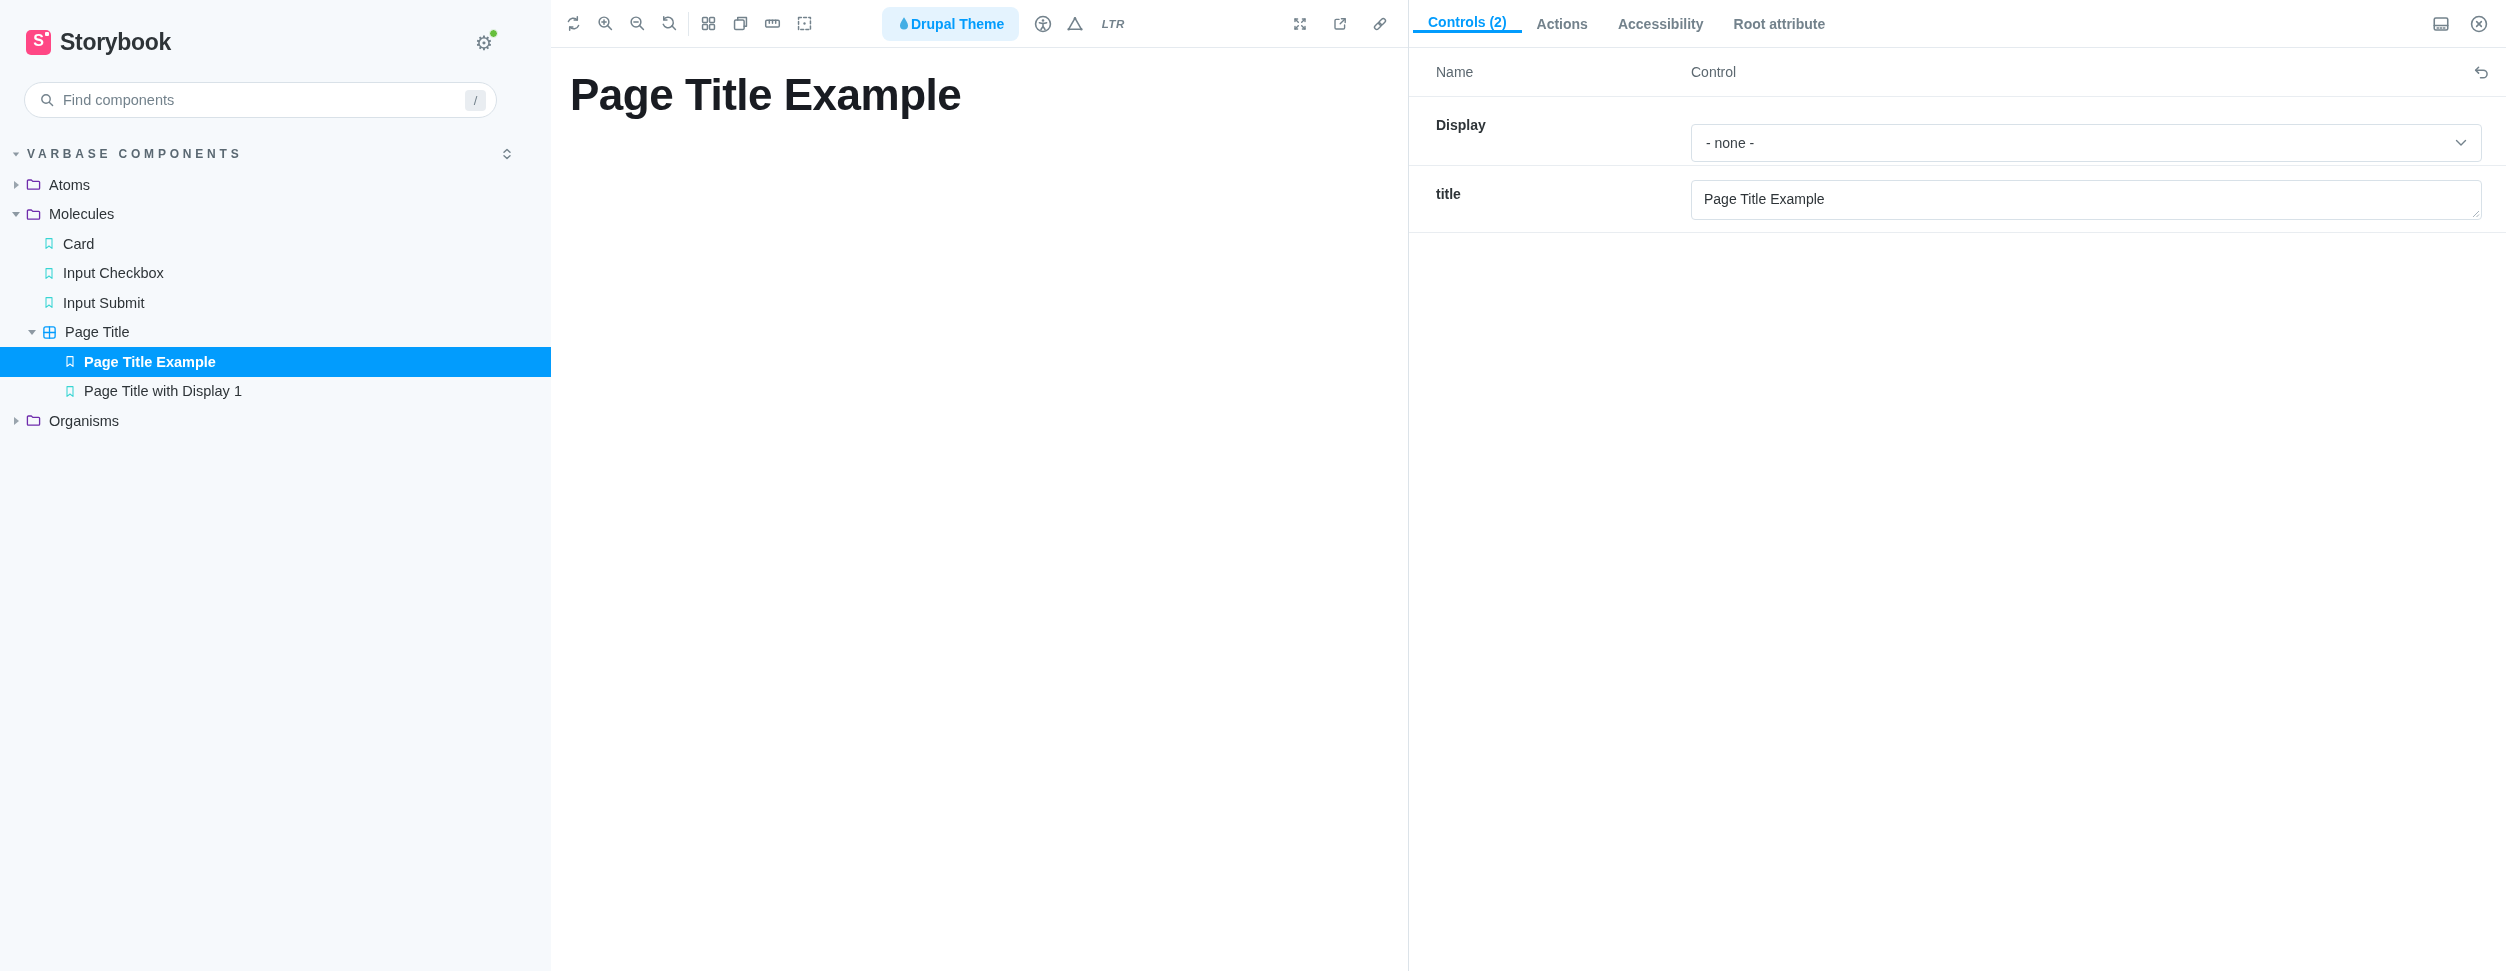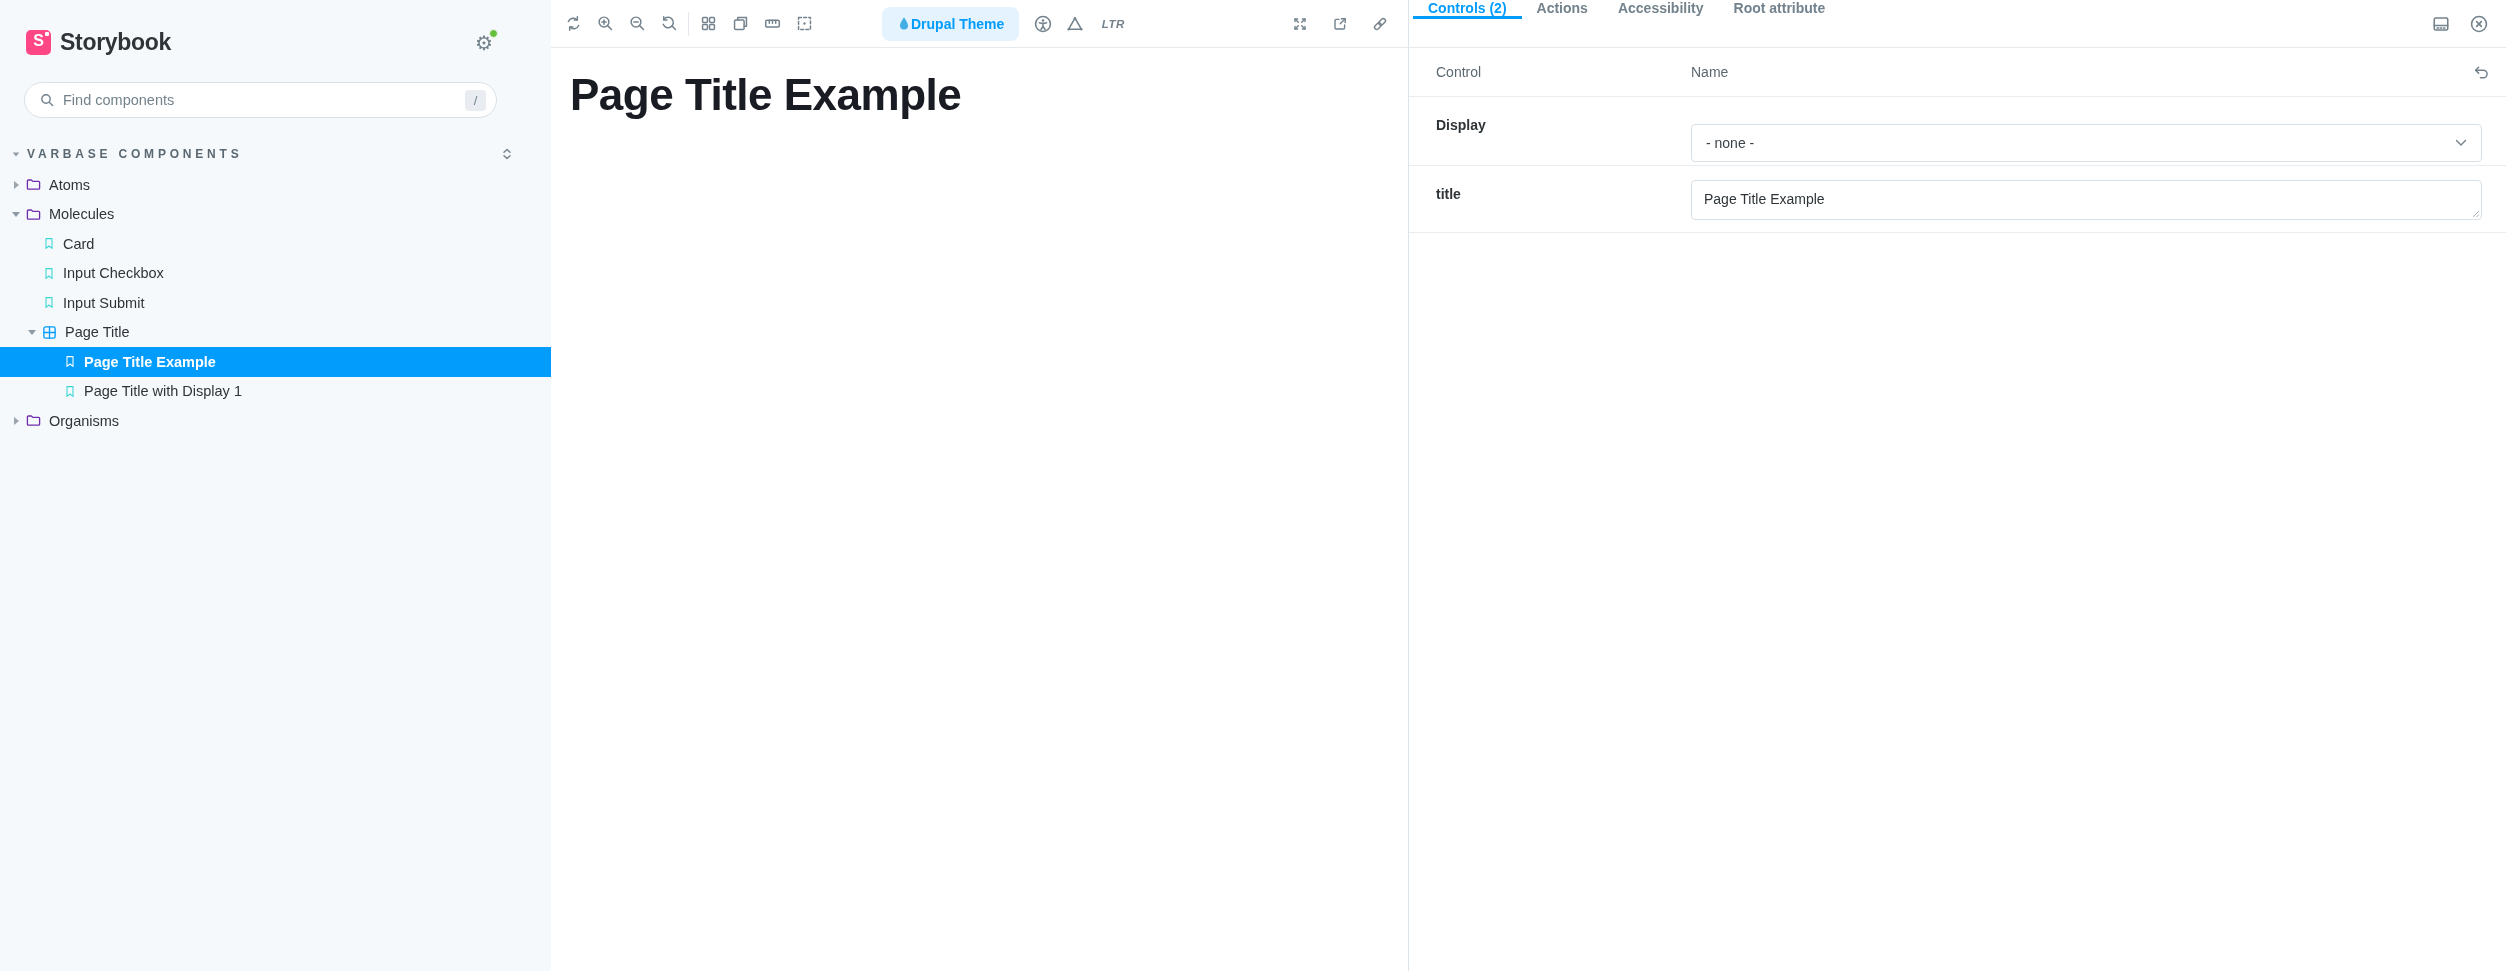--- a/index.html
+++ b/index.html
@@ -61,21 +61,21 @@
   .ltr-btn { width:44px; height:48px; display:flex; align-items:center; justify-content:center;
              font-size:11.5px; font-weight:700; color:#73828C; letter-spacing:0.5px; cursor:pointer;font-style:italic; }
   .toolbar-right { position:absolute; right:8px; top:0; height:48px; display:flex; align-items:center; }
   .toolbar-right .tbtn { width:40px; }
   .story-heading { position:absolute; left:19px; top:70px; font-size:44px; font-weight:700; color:#191C22; letter-spacing:-0.5px; }
 
   .vdivider { position:absolute; left:1408px; top:0; width:1px; height:100%; background:#DCE3E9; }
 
   
   .panel { position:absolute; left:1409px; top:0; width:1097px; height:100%; background:#FFFFFF; }
-  .tabs { position:relative; height:48px; border-bottom:1px solid #E5EAEF; display:flex; align-items:flex-start; padding-left:4px; }
+  .tabs { position:relative; height:48px; border-bottom:1px solid #E5EAEF; display:flex; align-items:center; padding-left:4px; }
   .tab { display:flex; align-items:center; padding:0 15px; font-size:14px; font-weight:700; color:#73828C; cursor:pointer; }
   .tab.active { color:#029CFD; border-bottom:3px solid #029CFD; }
   .panel-top-icons { position:absolute; right:16px; top:0; height:48px; display:flex; align-items:center; gap:16px; }
   .pbtn { width:22px; height:22px; display:flex; align-items:center; justify-content:center; cursor:pointer; }
 
   .ctable { position:absolute; left:0; top:48px; width:100%; }
   .crow { display:grid; grid-template-columns:255px 791px; padding-left:27px; border-bottom:1px solid #E9EDF1; position:relative; }
   .chead { height:49px; }
   .chead .ccell { display:flex; align-items:center; font-size:14px; color:#5C6870; }
   .reset-btn { position:absolute; right:14px; top:12px; width:24px; height:24px; display:flex; align-items:center; justify-content:center; cursor:pointer; }
@@ -357,22 +357,22 @@
             <circle cx="8" cy="8" r="6.6"></circle>
               <line x1="5.9" y1="5.9" x2="10.1" y2="10.1"></line>
               <line x1="10.1" y1="5.9" x2="5.9" y2="10.1"></line>
             </svg>
         </div>
       </div>
     </div>
 
     <div class="ctable">
       <div class="crow chead">
+        <div class="ccell">Name</div>
         <div class="ccell">Control</div>
-        <div class="ccell">Name</div>
         <div class="reset-btn">
           <svg class="ic" width="17" height="17" viewBox="0 0 16 16">
             <path d="M3.6 5.8 h7 a3.6 3.6 0 0 1 0 7.2 h-2.6"></path>
               <polyline points="6.2,3 3.4,5.8 6.2,8.6"></polyline>
             </svg>
         </div>
       </div>
 
       <div class="crow crow-display">
         <div class="argname">Display</div>

